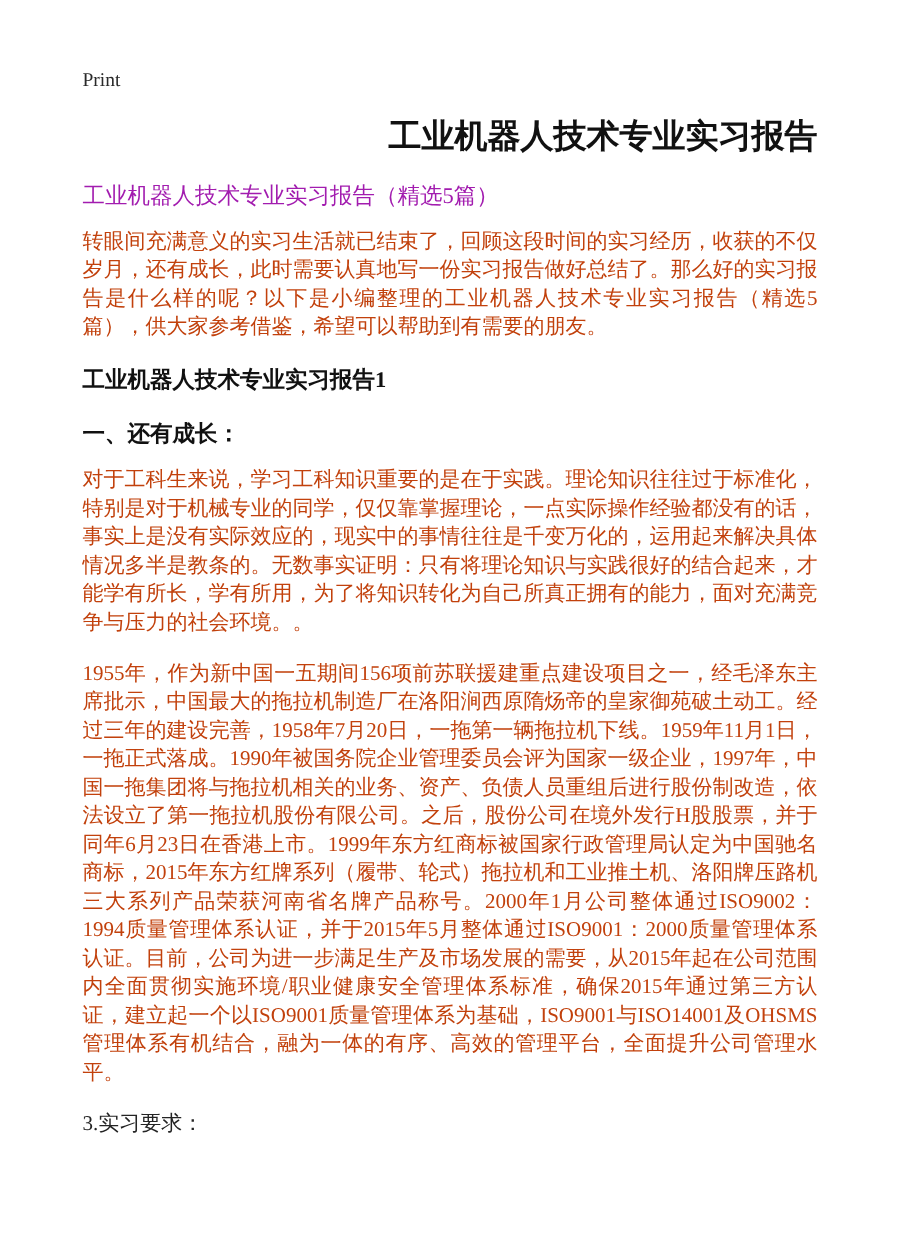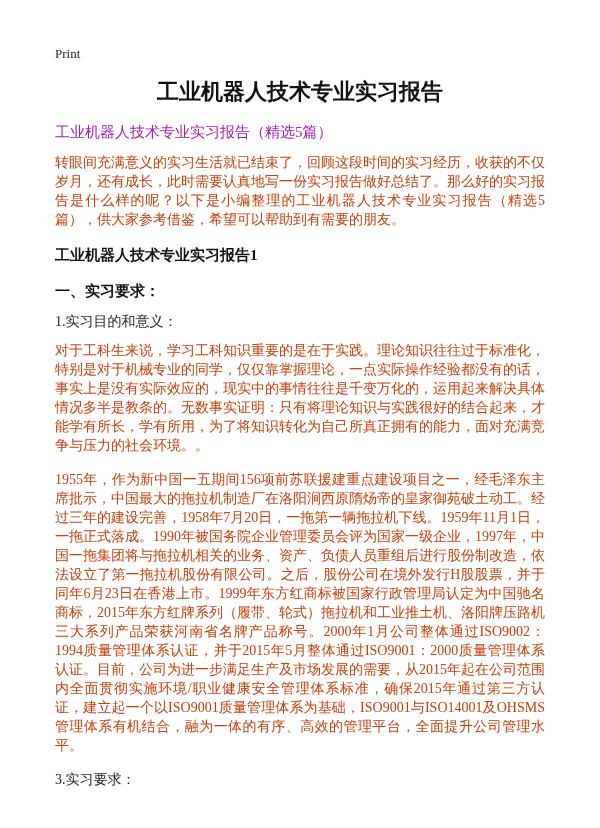--- a/index.html
+++ b/index.html
@@ -25,21 +25,21 @@
     line-height: 15px;
     margin: 0 16px 18px 0;
     color: #2a2a2a;
     cursor: pointer;
     display: inline-block;
   }
   h1.doc-title {
     font-size: 22px;
     line-height: 26px;
     font-weight: bold;
-    text-align: center;
+    text-align: right;
     margin: 0 0 17px 0;
     color: #111111;
   }
   .subtitle {
     font-size: 15px;
     line-height: 20px;
     margin: 0 0 11px 0;
     color: #a21caf;
   }
   p.body-text {
@@ -71,23 +71,22 @@
   <div class="print-label">Print</div>
 
   <h1 class="doc-title">工业机器人技术专业实习报告</h1>
 
   <div class="subtitle">工业机器人技术专业实习报告（精选5篇）</div>
 
   <p class="body-text">转眼间充满意义的实习生活就已结束了，回顾这段时间的实习经历，收获的不仅岁月，还有成长，此时需要认真地写一份实习报告做好总结了。那么好的实习报告是什么样的呢？以下是小编整理的工业机器人技术专业实习报告（精选5篇），供大家参考借鉴，希望可以帮助到有需要的朋友。</p>
 
   <h2 class="report-heading">工业机器人技术专业实习报告1</h2>
 
-  <h3 class="section-heading">一、实习要求：</h3>
+  <h3 class="section-heading">一、还有成长：</h3>
 
-  <div class="item-label">1.实习目的和意义：</div>
 
   <p class="body-text">对于工科生来说，学习工科知识重要的是在于实践。理论知识往往过于标准化，特别是对于机械专业的同学，仅仅靠掌握理论，一点实际操作经验都没有的话，事实上是没有实际效应的，现实中的事情往往是千变万化的，运用起来解决具体情况多半是教条的。无数事实证明：只有将理论知识与实践很好的结合起来，才能学有所长，学有所用，为了将知识转化为自己所真正拥有的能力，面对充满竞争与压力的社会环境。。</p>
 
 
   <p class="body-text">1955年，作为新中国一五期间156项前苏联援建重点建设项目之一，经毛泽东主席批示，中国最大的拖拉机制造厂在洛阳涧西原隋炀帝的皇家御苑破土动工。经过三年的建设完善，1958年7月20日，一拖第一辆拖拉机下线。1959年11月1日，一拖正式落成。1990年被国务院企业管理委员会评为国家一级企业，1997年，中国一拖集团将与拖拉机相关的业务、资产、负债人员重组后进行股份制改造，依法设立了第一拖拉机股份有限公司。之后，股份公司在境外发行H股股票，并于同年6月23日在香港上市。1999年东方红商标被国家行政管理局认定为中国驰名商标，2015年东方红牌系列（履带、轮式）拖拉机和工业推土机、洛阳牌压路机三大系列产品荣获河南省名牌产品称号。2000年1月公司整体通过ISO9002：1994质量管理体系认证，并于2015年5月整体通过ISO9001：2000质量管理体系认证。目前，公司为进一步满足生产及市场发展的需要，从2015年起在公司范围内全面贯彻实施环境/职业健康安全管理体系标准，确保2015年通过第三方认证，建立起一个以ISO9001质量管理体系为基础，ISO9001与ISO14001及OHSMS管理体系有机结合，融为一体的有序、高效的管理平台，全面提升公司管理水平。</p>
 
   <div class="item-label">3.实习要求：</div>
 
 </div>
 

